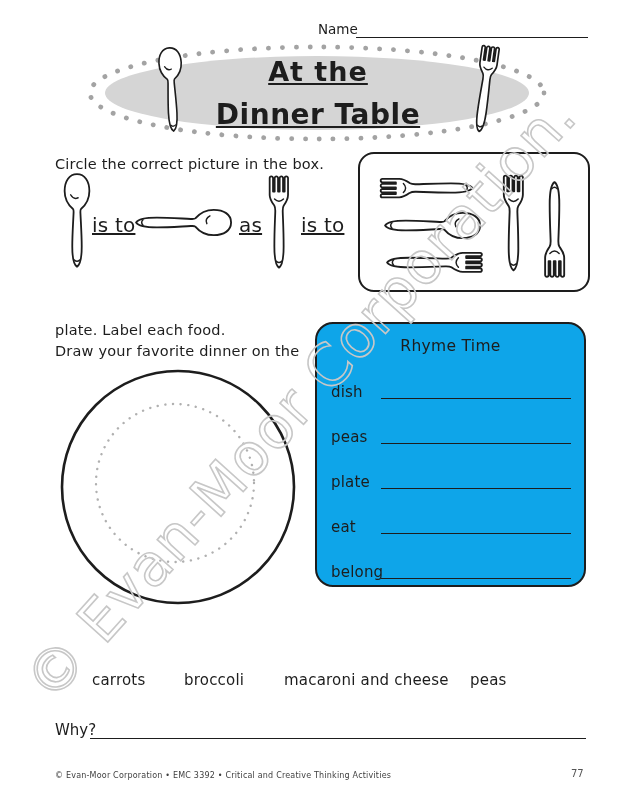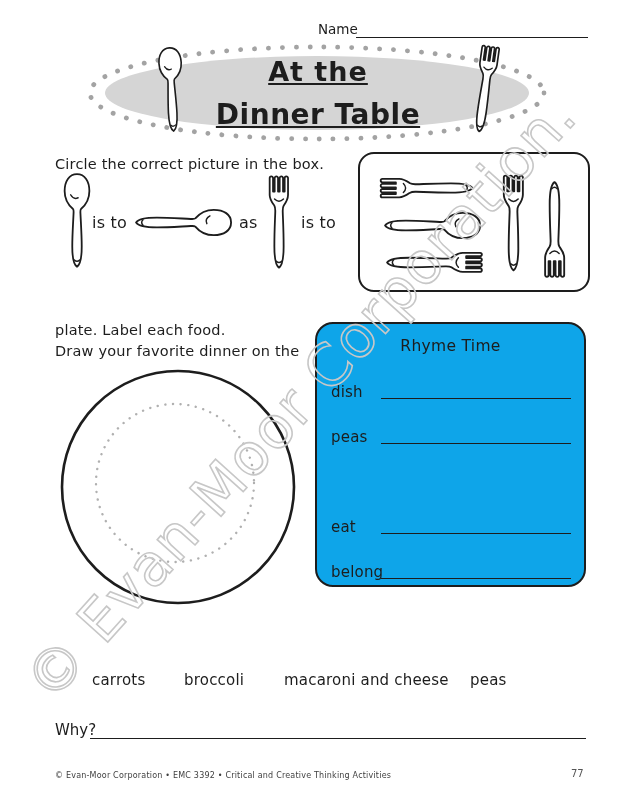--- a/index.html
+++ b/index.html
@@ -8,21 +8,21 @@
   .abs{position:absolute;}
   
   .name-label{position:absolute;left:318px;top:21px;font-size:13.5px;}
   .name-line{position:absolute;left:356px;top:22px;width:232px;height:15px;border-bottom:1.4px solid #1d1d1d;}
   
   .banner-text{position:absolute;left:58px;top:58px;width:520px;text-align:center;line-height:1;text-decoration:underline;}
   .banner-text .t1{font-size:27px;font-weight:bold;letter-spacing:1px;}
   .banner-text .t2{font-size:28px;font-weight:bold;letter-spacing:.5px;margin-top:16px;}
   
   .ins{position:absolute;font-size:14.5px;letter-spacing:.2px;}
-  .small-word{position:absolute;font-size:16px;letter-spacing:.2px;}
+  .small-word{position:absolute;font-size:20px;letter-spacing:.2px;text-decoration:underline;}
   
   .choice-box{position:absolute;left:358px;top:152px;width:232px;height:140px;
               border:2.4px solid #1d1d1d;border-radius:16px;box-sizing:border-box;background:#fff;}
   
   .rhyme-box{position:absolute;left:315px;top:322px;width:271px;height:265px;
              border:2.3px solid #1d1d1d;border-radius:18px;box-sizing:border-box;background:#0ea5e9;}
   .rhyme-title{position:absolute;left:0;right:0;top:13px;text-align:center;font-size:15.5px;letter-spacing:.3px;}
   .rt-row{position:absolute;left:14px;right:13px;height:18px;}
   .rt-word{position:absolute;left:0;bottom:-1px;font-size:15px;letter-spacing:.2px;}
   .rt-line{position:absolute;left:50px;right:0;bottom:1px;border-bottom:1.4px solid #1d1d1d;}
@@ -125,20 +125,24 @@
   <div class="rhyme-box">
     <div class="rhyme-title">Rhyme Time</div>
     <div class="rt-row" style="top:58px">
       <span class="rt-word">dish</span>
       <div class="rt-line"></div>
     </div>
     <div class="rt-row" style="top:103px">
       <span class="rt-word">peas</span>
       <div class="rt-line"></div>
     </div>
+    <div class="rt-row" style="top:148px">
+      <span class="rt-word">plate</span>
+      <div class="rt-line"></div>
+    </div>
     <div class="rt-row" style="top:193px">
       <span class="rt-word">eat</span>
       <div class="rt-line"></div>
     </div>
     <div class="rt-row" style="top:238px">
       <span class="rt-word">belong</span>
       <div class="rt-line"></div>
     </div>
   </div>
 

